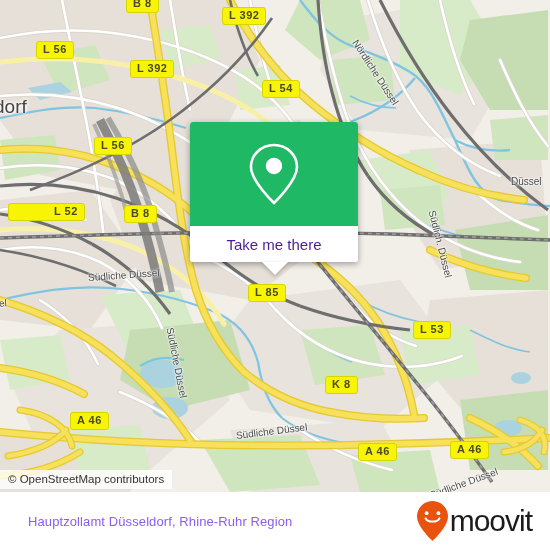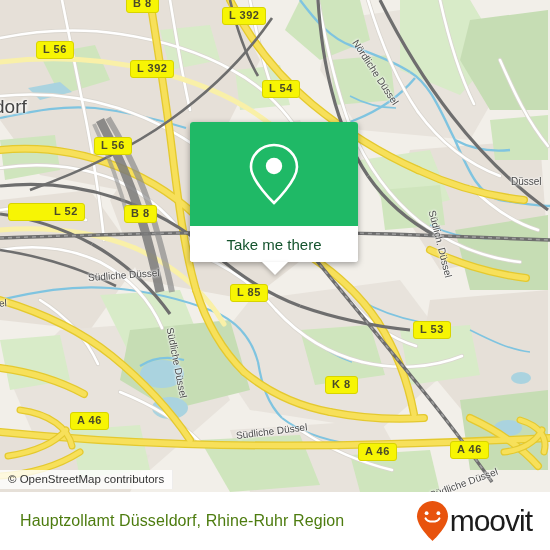--- a/index.html
+++ b/index.html
@@ -27,30 +27,30 @@
           font-size:11.5px;color:#333;padding:3px 8px 4px 8px;
           border-right:1px solid rgba(0,0,0,.06);}
 
   
   #card{position:absolute;left:190px;top:122px;width:168px;height:140px;
         background:#ffffff;border-radius:3px;
         box-shadow:0 2px 6px rgba(0,0,0,.35);}
   #card-top{height:104px;background:#1fb966;border-radius:3px 3px 0 0;
             display:flex;align-items:center;justify-content:center;}
   #card-btn{height:36px;display:flex;align-items:center;justify-content:center;
-            color:#14532d;font-size:15px;background:#fff;border-radius:0 0 3px 3px;}
+            color:#4c1d95;font-size:15px;background:#fff;border-radius:0 0 3px 3px;}
   #tail{position:absolute;left:50%;top:262px;margin-left:-13px;width:0;height:0;
         border-left:13px solid transparent;border-right:13px solid transparent;
         border-top:13px solid #ffffff;
         filter:drop-shadow(0 2px 2px rgba(0,0,0,.25));}
 
   
   #footer{position:absolute;left:0;top:492px;width:550px;height:58px;
           background:#ffffff;display:flex;align-items:center;}
-  #footer-title{margin-left:20px;font-size:16px;color:#4d7c0f;letter-spacing:.1px;}
+  #footer-title{margin-left:28px;font-size:13px;color:#8b5cf6;letter-spacing:.1px;}
   #logo{position:absolute;right:18px;top:50%;transform:translateY(-50%);
         display:flex;align-items:center;}
   #logo-word{font-size:30px;color:#1c1c1c;letter-spacing:-1px;margin-left:1px;
              font-weight:500;}
 </style>
 </head>
 <body>
 
 <div id="stage">
 
@@ -317,21 +317,21 @@
     <div class="wlbl" style="left:430px;top:490px;transform:rotate(-20deg);transform-origin:0 50%;">Südliche Düssel</div>
 
     <div class="shield" style="left:222px;top:7px;">L 392</div>
     <div class="shield" style="left:126px;top:-5px;">B 8</div>
     <div class="shield" style="left:36px;top:41px;">L 56</div>
     <div class="shield" style="left:130px;top:60px;">L 392</div>
     <div class="shield" style="left:262px;top:80px;">L 54</div>
     <div class="shield" style="left:94px;top:137px;">L 56</div>
     <div class="shield" style="left:8px;top:203px;padding-left:45px;">L 52</div>
     <div class="shield" style="left:124px;top:205px;">B 8</div>
-    <div class="shield" style="left:230px;top:284px;">L 85</div>
+    <div class="shield" style="left:248px;top:284px;">L 85</div>
     <div class="shield" style="left:413px;top:321px;">L 53</div>
     <div class="shield" style="left:325px;top:376px;">K 8</div>
     <div class="shield" style="left:70px;top:412px;">A 46</div>
     <div class="shield" style="left:358px;top:443px;">A 46</div>
     <div class="shield" style="left:450px;top:441px;">A 46</div>
 
     <div id="attrib">© OpenStreetMap contributors</div>
   </div>
 
   <div id="card">

